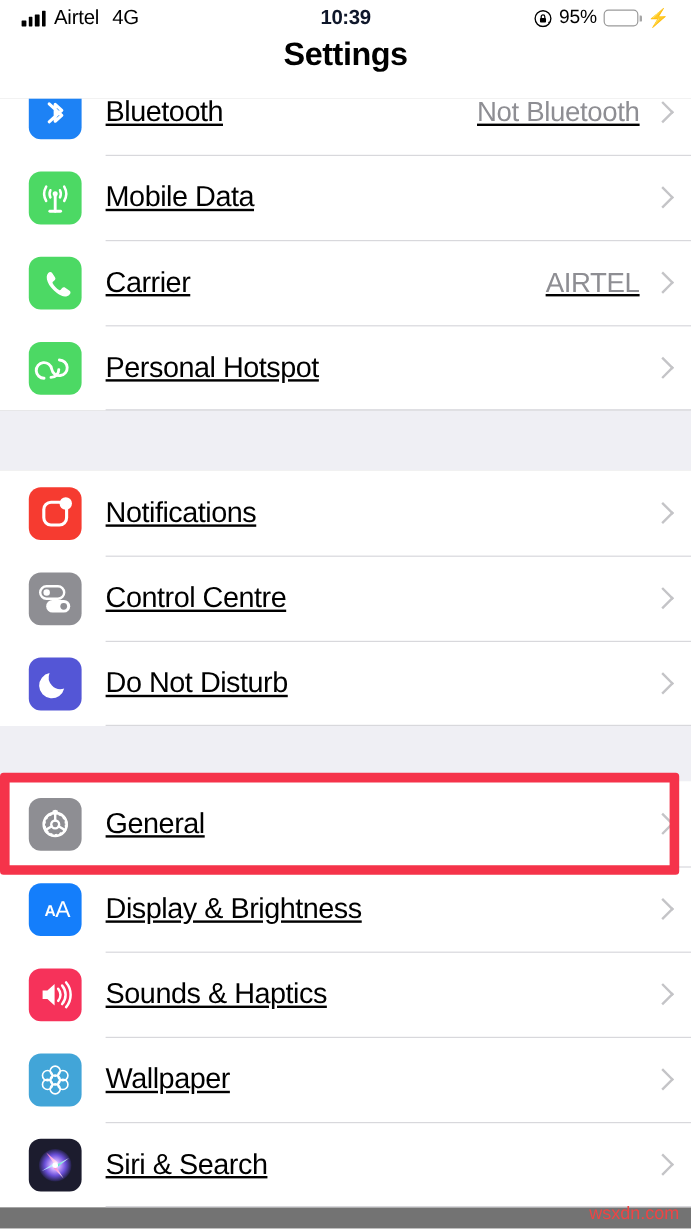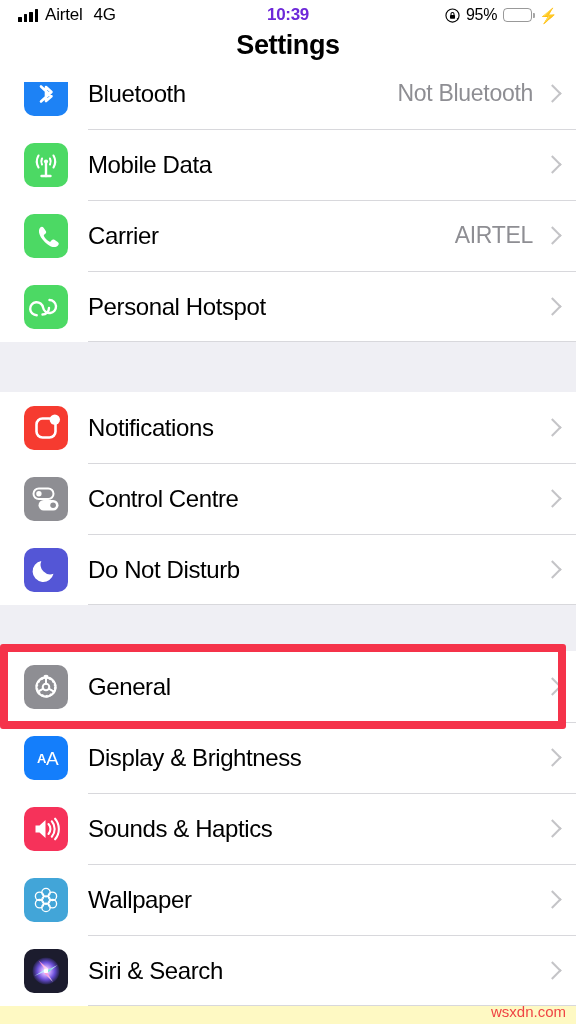--- a/index.html
+++ b/index.html
@@ -67,21 +67,21 @@
     color: #000;
     letter-spacing: -0.2px;
     margin-left: 4px;
   }
   .status-center {
     position: absolute;
     left: 0; right: 0;
     text-align: center;
     font-size: 17px;
     font-weight: bold;
-    color: #6d28d9;
+    color: #0f172a;
     letter-spacing: -0.3px;
     pointer-events: none;
   }
   .status-right {
     margin-left: auto;
     display: flex;
     align-items: center;
     gap: 6px;
     position: relative;
     z-index: 2;
@@ -143,22 +143,23 @@
     letter-spacing: -0.4px;
   }
 
   
   .content {
     position: absolute;
     top: 82px;
     left: 0;
     width: 576px;
     height: 942px;
-    background: #fef9c3;
+    background: #737373;
     overflow: hidden;
+    text-decoration: underline;
   }
 
   .section {
     background: #ffffff;
     position: relative;
   }
   .section.clipped-top {
     margin-top: -24px;
   }
   .gap {

